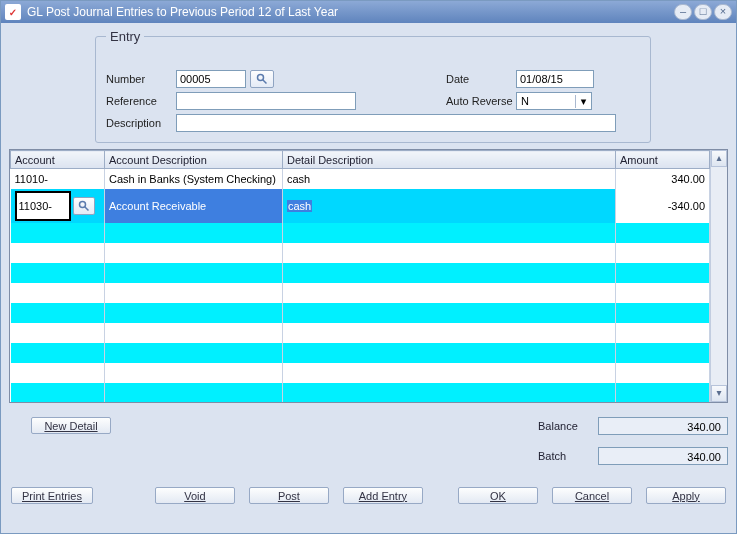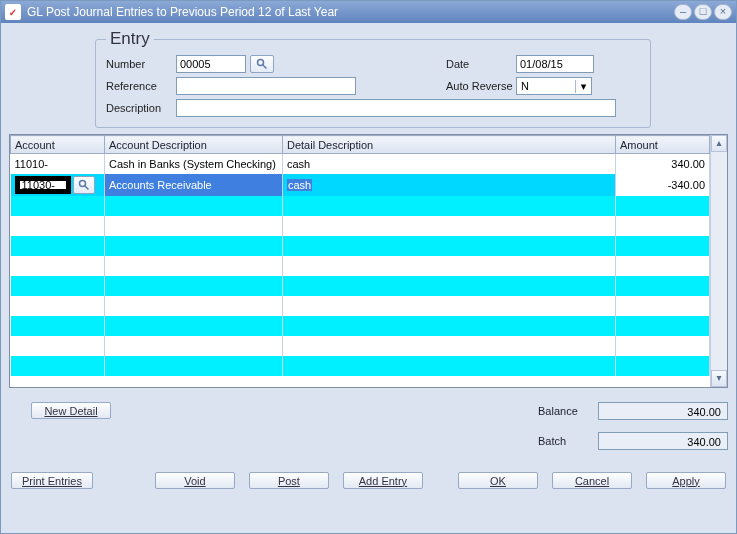--- a/index.html
+++ b/index.html
@@ -58,27 +58,28 @@
     border: 1px solid #a8b8d0;
     border-radius: 3px;
     padding: 6px 10px 10px 10px;
     margin: 0 0 4px 86px;
     background: #dbe3f0;
     width: 548px;
   }
   fieldset.entry legend {
     padding: 0 4px;
     color: #334;
-    font-size: 17px;
+    font-size: 13px;
   }
   .entry-grid {
     display: grid;
     grid-template-columns: 70px 160px 30px 80px 70px 100px 24px;
     row-gap: 4px;
     align-items: center;
+    margin-top: 20px;
   }
   .lbl { color: #222; }
   input.fld, select.fld {
     font: inherit;
     height: 18px;
     border: 1px solid #7f9db9;
     background: #fff;
     padding: 7px 3px;
   }
   .mag-btn {
@@ -138,21 +139,21 @@
     padding: 2px 4px;
     height: 20px;
     white-space: nowrap;
     overflow: hidden;
   }
   tr.datarow td { background:#fff; }
   tr.empty.striped td { background:#00f0ff; }
   tr.empty td { background:#fff; }
   .acct-cell { display:flex;align-items:center; }
   .acct-cell input {
-    border:5px solid #000000; height:18px; width:56px; font:inherit; padding:1px 2px;
+    border:2px solid #000000; height:30px; width:56px; font:inherit; padding:1px 2px;
   }
   .acct-cell .mag-btn{margin-left:2px;height:18px;width:22px;}
   .amt { text-align:right; }
   .sel-desc { background:#3e7fe0 !important; color:#fff !important; }
   .sel-hlcell { background:#00d8ff !important; }
   .sel-text-hl { background:#3e7fe0; color:#fff; padding:0 1px; }
 
   .under-grid {
     display:flex; margin-top:14px; align-items:flex-start;
   }
@@ -270,21 +271,21 @@
                   <div class="acct-cell">
                     <input value="11030-" style="">
                     <div class="mag-btn">
                       <svg viewBox="0 0 16 16">
                         <circle cx="6" cy="6" r="4" fill="none" stroke="#5b7bad" stroke-width="2"></circle>
                         <line x1="9" y1="9" x2="14" y2="14" stroke="#5b7bad" stroke-width="2"></line>
                       </svg>
                     </div>
                   </div>
                 </td>
-                <td class="sel-desc">Accounts Receivable</td>
+                <td class="sel-desc">Account Receivable</td>
                 <td class="sel-hlcell"><span class="sel-text-hl">cash</span></td>
                 <td class="amt">-340.00</td>
               </tr>
               <tr class="empty striped">
                 <td></td>
                 <td></td>
                 <td></td>
                 <td></td>
               </tr>
               <tr class="empty">

